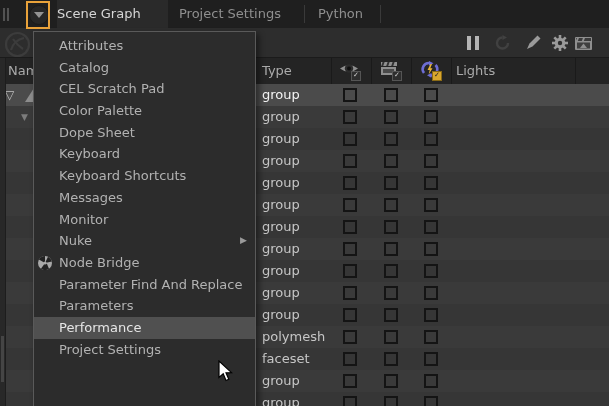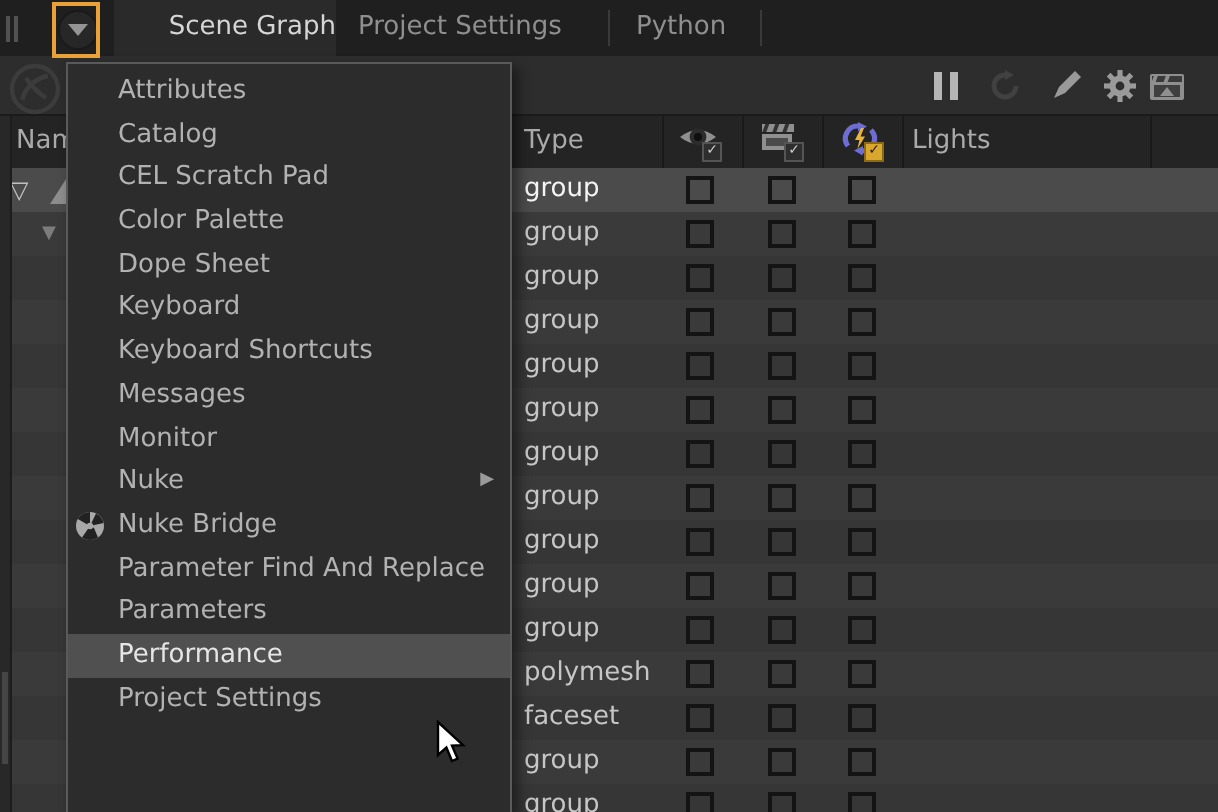--- a/index.html
+++ b/index.html
@@ -17,21 +17,21 @@
   #drag-handle{left:3px;top:8px;width:7px;height:13px;}
   #drag-handle i{position:absolute;top:0;width:2px;height:13px;background:#525252;}
   #drag-handle i:first-child{left:0;}
   #drag-handle i:last-child{left:4px;}
   #panel-menu-btn{left:29px;top:5px;width:18px;height:18px;border-radius:50%;
     background:#272727;border:1px solid #1a1a1a;}
   #panel-menu-btn .tri{position:absolute;left:4px;top:6px;width:0;height:0;
     border-left:5px solid transparent;border-right:5px solid transparent;border-top:6px solid #949494;}
   #highlight-box{left:26px;top:1px;width:20px;height:24px;border:2px solid #e9a23a;z-index:60;}
   .tab-active{left:57px;top:0;width:111px;height:28px;background:#2a2a2a;
-    color:#d6d6d6;text-align:right;line-height:28px;}
+    color:#d6d6d6;text-align:left;line-height:28px;}
   .tab{top:0;height:28px;line-height:28px;color:#8f8f8f;}
   #tab-project-settings{left:179px;}
   #tab-python{left:318px;text-align:center;}
   .tab-sep{top:5px;width:1px;height:18px;background:#3a3a3a;}
 
   
   #toolbar{left:0;top:28px;width:609px;height:29px;background:#2d2d2d;
     border-bottom:1px solid #1b1b1b;z-index:1;}
   .tbicon{top:7px;width:20px;height:16px;}
   #icon-pause{left:464px;}
@@ -302,21 +302,21 @@
       <div class="menu-item"><span>Keyboard Shortcuts</span></div>
       <div class="menu-item"><span>Messages</span></div>
       <div class="menu-item"><span>Monitor</span></div>
       <div class="menu-item"><span>Nuke</span><span class="mi-arrow">▶</span></div>
       <div class="menu-item"><span class="mi-icon"><svg width="16" height="16" viewBox="0 0 16 16">
             <circle cx="8" cy="8" r="7" fill="#a8a8a8"></circle>
             <path d="M8 8 L8 1 A7 7 0 0 0 1.9 4.5 Z" fill="#222"></path>
             <path d="M8 8 L14.8 6.5 A7 7 0 0 0 11 1.7 Z" fill="#222"></path>
             <path d="M8 8 L4 13.8 A7 7 0 0 0 12 13.8 L10 9 Z" fill="#222"></path>
             <circle cx="8" cy="8" r="1.6" fill="#a8a8a8"></circle>
-          </svg></span><span>Nuke Bridge</span></div>
+          </svg></span><span>Node Bridge</span></div>
       <div class="menu-item"><span>Parameter Find And Replace</span></div>
       <div class="menu-item"><span>Parameters</span></div>
       <div class="menu-item hl"><span>Performance</span></div>
       <div class="menu-item"><span>Project Settings</span></div>
     </div>
 </div>
 
 <svg id="cursor" class="abs" width="15" height="22" viewBox="0 0 15 22">
   <path d="M1 1 L1 17.5 L5.2 13.8 L8 20.5 L10.8 19.3 L8 12.8 L13.5 12.6 Z" fill="#ffffff" stroke="#000000" stroke-width="1.2"></path>
 </svg>

